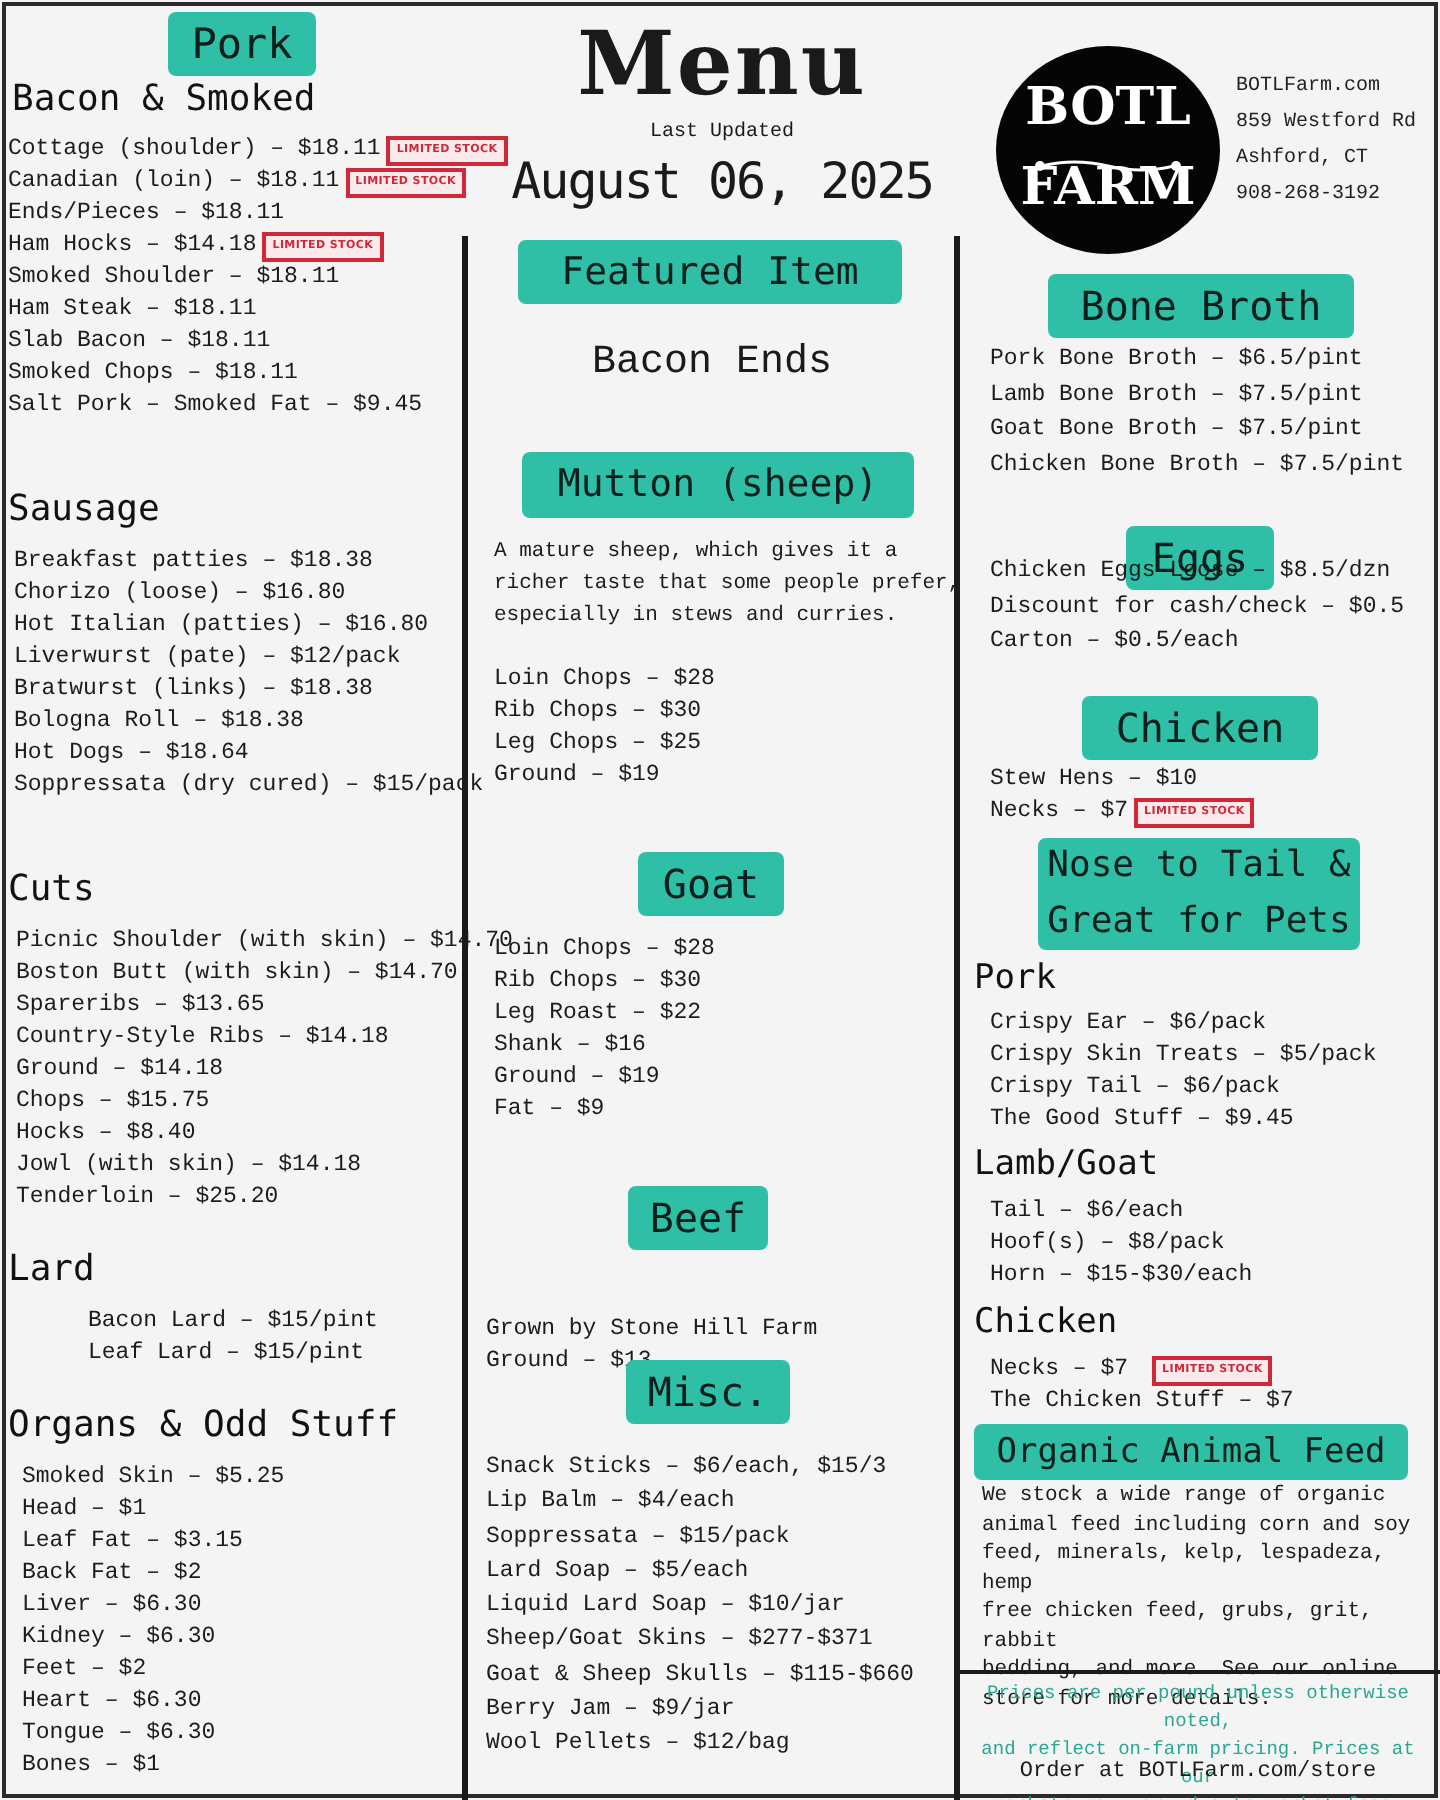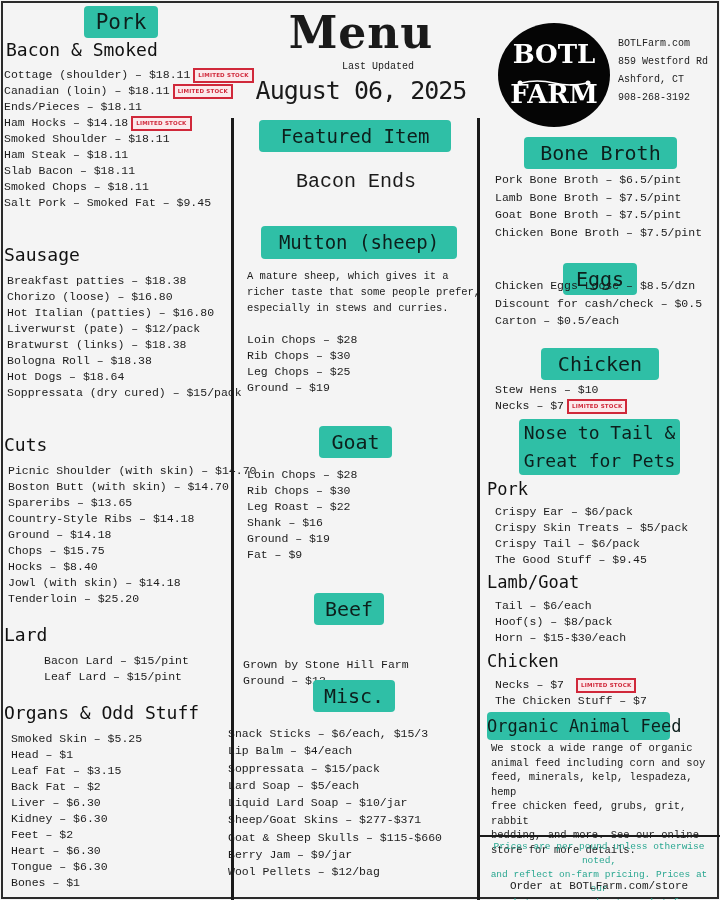--- a/index.html
+++ b/index.html
@@ -104,21 +104,21 @@
   <div class="row">Back Fat – $2</div>
   <div class="row">Liver – $6.30</div>
   <div class="row">Kidney – $6.30</div>
   <div class="row">Feet – $2</div>
   <div class="row">Heart – $6.30</div>
   <div class="row">Tongue – $6.30</div>
   <div class="row">Bones – $1</div>
 </div>
 
 <div class="abs" style="left:232px; top:6px; width:258px; text-align:center; font-family:'DejaVu Serif','Liberation Serif',serif; font-weight:bold; font-size:44px; line-height:54px; letter-spacing:1px;">Menu</div>
-<div class="abs" style="left:249px; top:61px; width:258px; text-align:center; font-family:'Liberation Mono','DejaVu Sans Mono',monospace; font-size:10px;">Last Updated</div>
+<div class="abs" style="left:232px; top:61px; width:258px; text-align:center; font-family:'Liberation Mono','DejaVu Sans Mono',monospace; font-size:10px;">Last Updated</div>
 <div class="abs" style="left:230px; top:75px; width:262px; text-align:center; font-family:'DejaVu Sans Mono','Liberation Mono',monospace; font-size:25px; line-height:32px; letter-spacing:-1px;">August 06, 2025</div>
 
 <div class="logo">
   <div style="font-size:26px; line-height:28px; padding-top:17px;">BOTL</div>
   <div style="margin:4px auto 2px; width:74px; height:6px; position:relative;">
     <svg width="74" height="8" viewBox="0 0 74 8">
         <circle cx="3" cy="4" r="2.5" fill="#fff"></circle>
         <path d="M4 4 Q 20 0 37 4 T 70 4" stroke="#fff" stroke-width="1.5" fill="none"></path>
         <circle cx="71" cy="4" r="2.5" fill="#fff"></circle>
       </svg>
@@ -159,21 +159,21 @@
   <div class="row">Fat – $9</div>
 </div>
 
 <div class="pill" style="left:314px; top:593px; width:70px; height:32px; font-size:20px; line-height:32px;">Beef</div>
 <div class="list" style="left:243px; top:635px;margin-top:22px;">
   <div class="row">Grown by Stone Hill Farm</div>
   <div class="row">Ground – $13</div>
 </div>
 
 <div class="pill" style="left:313px; top:680px; width:82px; height:32px; font-size:20px; line-height:32px;">Misc.</div>
-<div class="list" style="left:228px; top:725px; line-height:17.3px;">
+<div class="list" style="left:243px; top:725px; line-height:17.3px;">
   <div class="row" style="height:17.3px">Snack Sticks – $6/each, $15/3</div>
   <div class="row" style="height:17.3px">Lip Balm – $4/each</div>
   <div class="row" style="height:17.3px">Soppressata –  $15/pack</div>
   <div class="row" style="height:17.3px">Lard Soap – $5/each</div>
   <div class="row" style="height:17.3px">Liquid Lard Soap – $10/jar</div>
   <div class="row" style="height:17.3px">Sheep/Goat Skins – $277-$371</div>
   <div class="row" style="height:17.3px">Goat &amp; Sheep Skulls – $115-$660</div>
   <div class="row" style="height:17.3px">Berry Jam – $9/jar</div>
   <div class="row" style="height:17.3px">Wool Pellets – $12/bag</div>
 </div>
@@ -228,21 +228,21 @@
 <div class="list" style="left:495px; top:677px;">
   <div class="row">
       <span>Necks – $7</span>
       <span class="badge" style="margin-left:12px;">LIMITED STOCK</span>
     </div>
   <div class="row">
       <span>The Chicken Stuff – $7</span>
     </div>
 </div>
 
-<div class="pill" style="left:487px; top:712px; width:183px; height:28px; font-size:17px; line-height:28px;">Organic Animal Feed</div>
+<div class="pill" style="left:487px; top:712px; width:217px; height:28px; font-size:17px; line-height:28px;">Organic Animal Feed</div>
 <div class="para" style="left:491px; top:741px; font-size:10.5px; line-height:14.5px;">
   <div>We stock a wide range of organic</div>
   <div>animal feed including corn and soy</div>
   <div>feed, minerals, kelp, lespadeza, hemp</div>
   <div>free chicken feed, grubs, grit, rabbit</div>
   <div>bedding, and more. See our online</div>
   <div>store for more details.</div>
 </div>
 
 <div class="footer-note">

